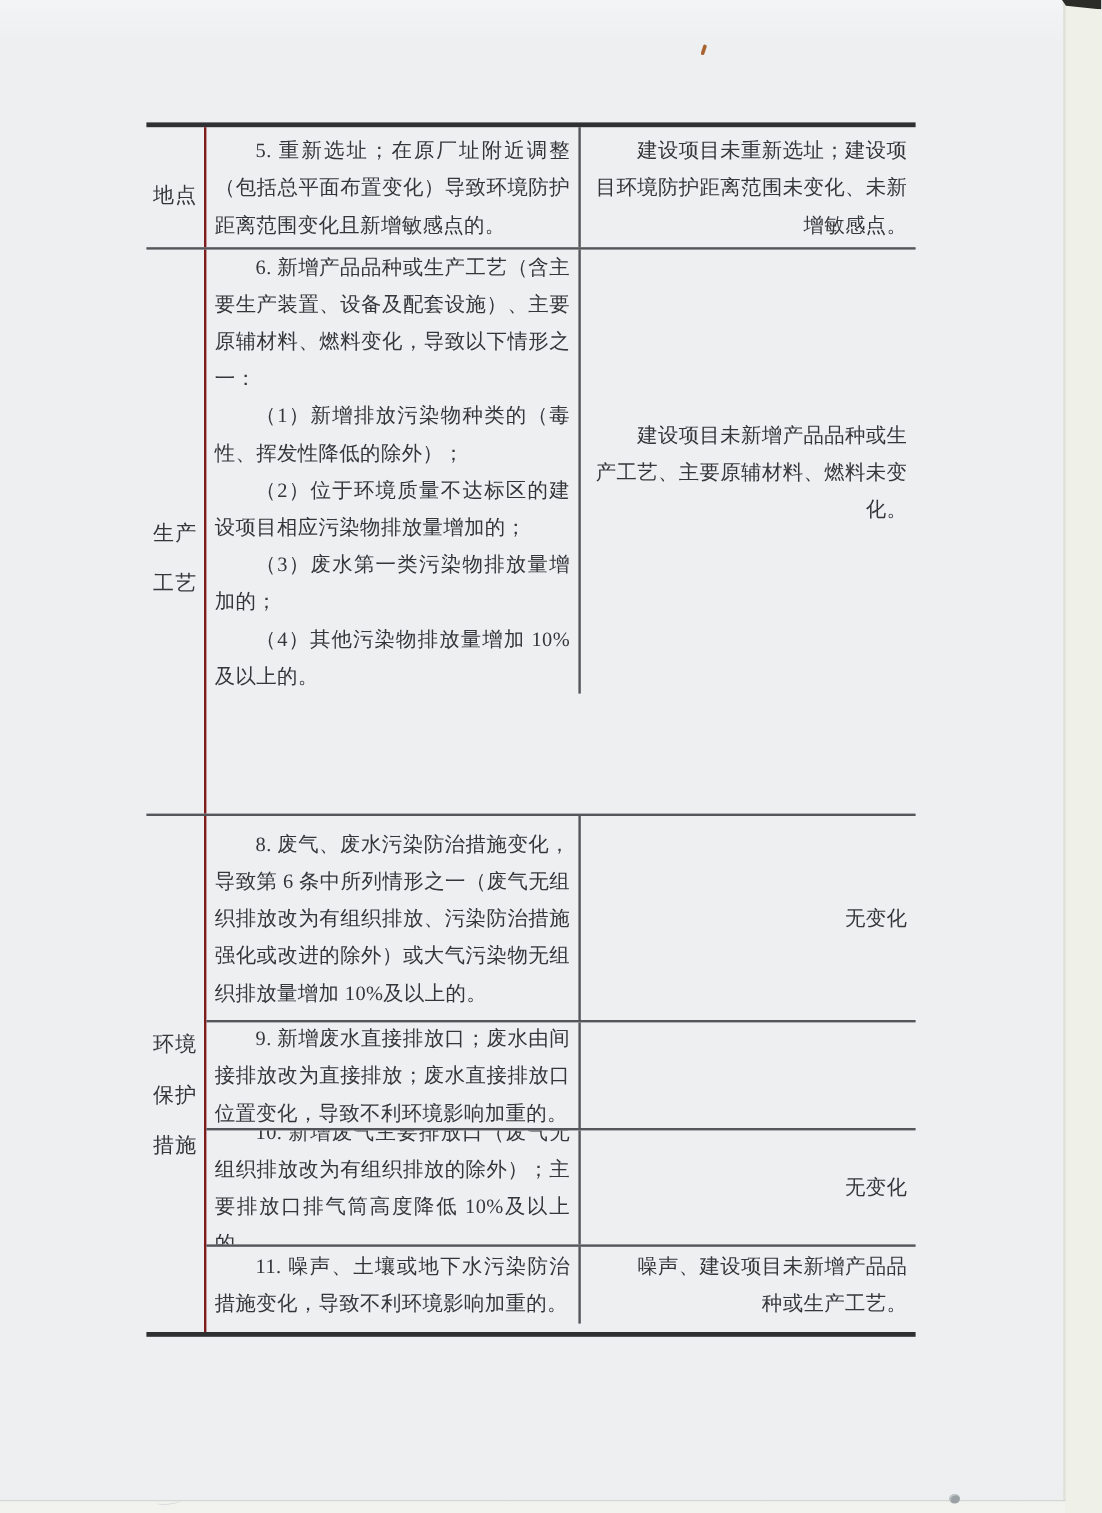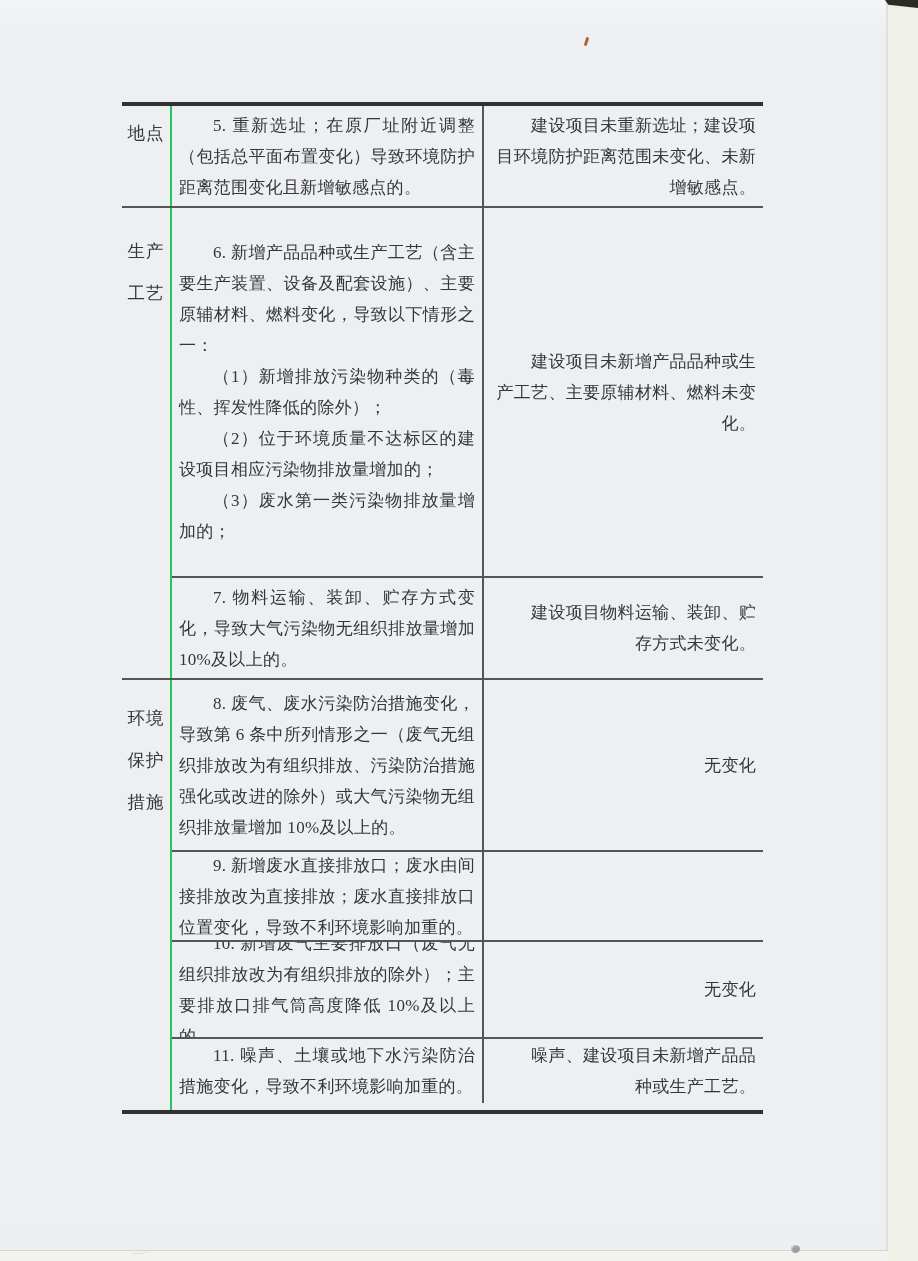--- a/index.html
+++ b/index.html
@@ -55,22 +55,22 @@
     box-sizing:border-box;
   }
   .tbl *{box-sizing:border-box;}
   .group{display:flex;width:100%;}
   .group.bt{border-top:2px solid #53565a;}
   .g1{height:100px;}
   .g2{height:472px;}
   .g3{height:432px;}
   .glabel{
     width:50px;flex:0 0 50px;
-    border-right:2px solid #22c55e;
-    display:flex;align-items:flex-start;justify-content:center;
+    border-right:2px solid #7f1d1d;
+    display:flex;align-items:center;justify-content:center;
     font-size:17.5px;line-height:42px;letter-spacing:1px;
     text-align:center;white-space:pre-line;
   }
   .glabel .lt{position:relative;display:block;}
   .g1 .lt{top:6px;}
   .g2 .lt{top:22px;}
   .g3 .lt{top:17px;}
   .grows{flex:1;display:flex;flex-direction:column;}
   .row{display:flex;width:100%;}
   .row.bt{border-top:2px solid #53565a;}
@@ -125,31 +125,24 @@
       <span class="lt">生产
 工艺</span>
     </div>
     <div class="grows">
       <div class="row r6">
         <div class="cell mid">
             <p>6. 新增产品品种或生产工艺（含主要生产装置、设备及配套设施）、主要原辅材料、燃料变化，导致以下情形之一：</p>
             <p>（1）新增排放污染物种类的（毒性、挥发性降低的除外）；</p>
             <p>（2）位于环境质量不达标区的建设项目相应污染物排放量增加的；</p>
             <p>（3）废水第一类污染物排放量增加的；</p>
+            <p>（4）其他污染物排放量增加 10%及以上的。</p>
           </div>
         <div class="cell right">
             <p>建设项目未新增产品品种或生产工艺、主要原辅材料、燃料未变化。</p>
-          </div>
-      </div>
-      <div class="row r7 bt">
-        <div class="cell mid">
-            <p>7. 物料运输、装卸、贮存方式变化，导致大气污染物无组织排放量增加 10%及以上的。</p>
-          </div>
-        <div class="cell right">
-            <p>建设项目物料运输、装卸、贮存方式未变化。</p>
           </div>
       </div>
     </div>
   </div>
 
   <div class="group g3 bt">
     <div class="glabel">
       <span class="lt">环境
 保护
 措施</span>

